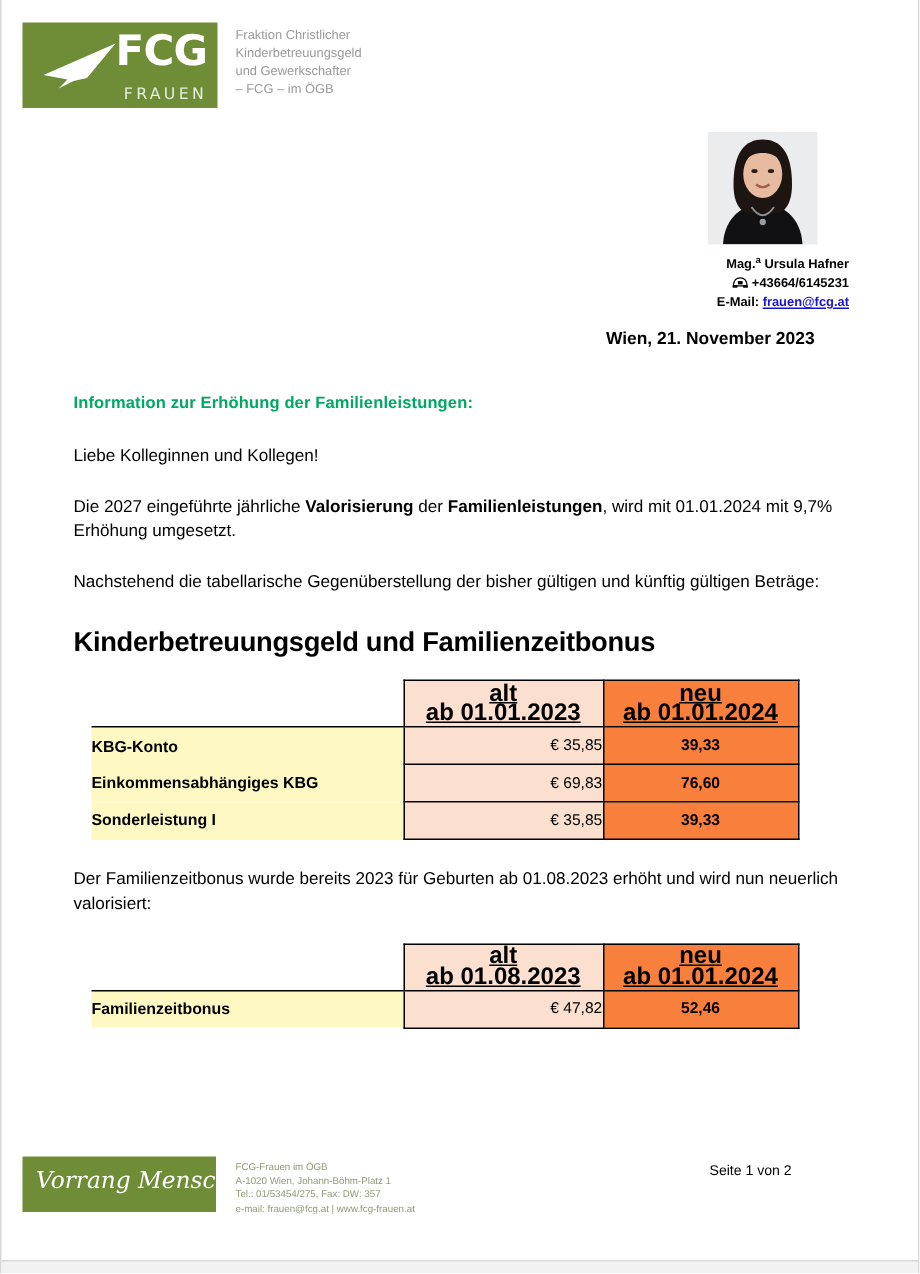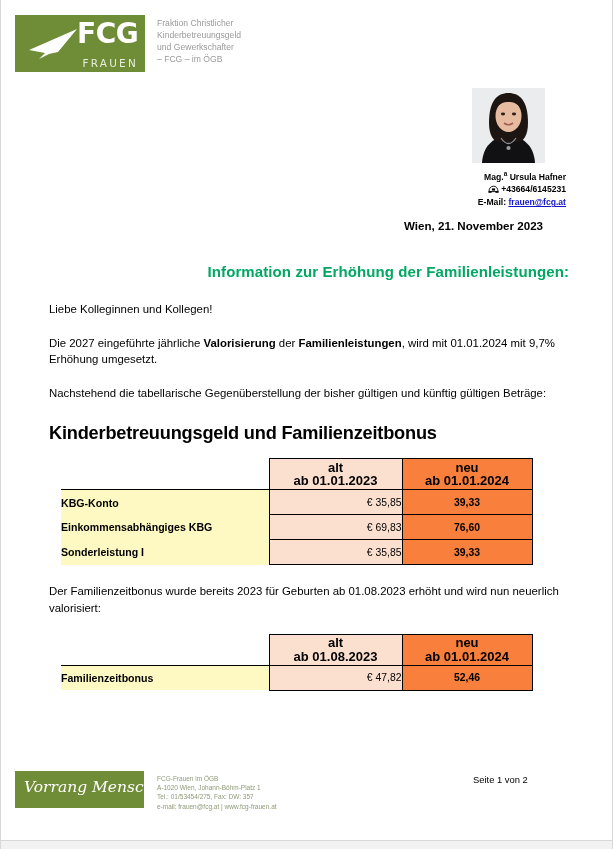--- a/index.html
+++ b/index.html
@@ -123,23 +123,23 @@
   }
 
   
   .body-area {
     position: absolute;
     left: 48px;
     top: 263px;
     width: 520px;
   }
   .doc-heading {
-    text-align: right;
+    text-align: left;
     color: #00a862;
-    font-size: 15px;
+    font-size: 11px;
     font-weight: bold;
     margin: 0 0 21px 0;
     letter-spacing: 0.1px;
   }
   p.para {
     margin: 0 0 17px 0;
     font-size: 11.4px;
     line-height: 16.6px;
   }
   p.para.tight {
@@ -171,21 +171,22 @@
     background: #ffffff;
     border: none;
     border-bottom: 1.3px solid #000000;
   }
   th.hdr-old, th.hdr-new {
     height: 30px;
     border: 1.2px solid #000000;
     text-align: center;
     font-weight: bold;
     line-height: 13.6px;
-    font-size: 13px;
+    font-size: 16px;
+    text-decoration: underline;
   }
   th.hdr-old { background: #fce0cf; }
   th.hdr-new { background: #f97f3d; }
   .hdr-sub { font-weight: bold; }
 
   td.lbl {
     height: 24px;
     padding-left: 28px;
     font-weight: bold;
     font-size: 10.6px;

